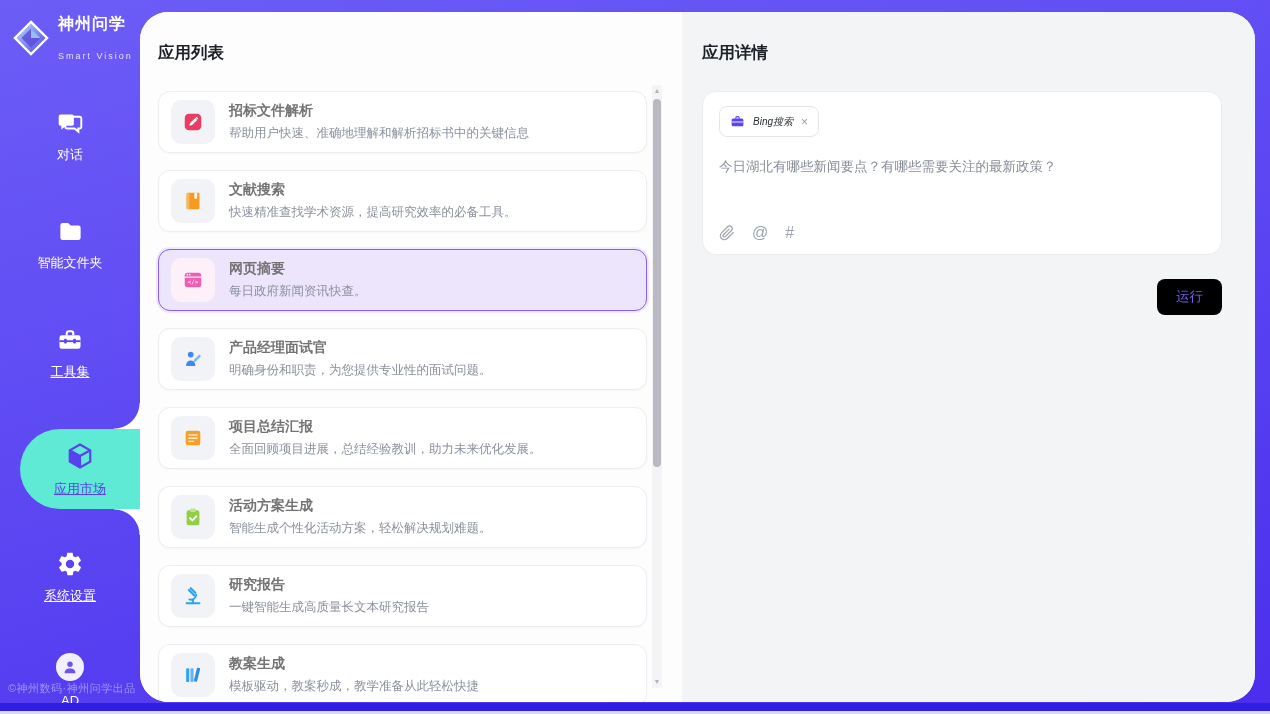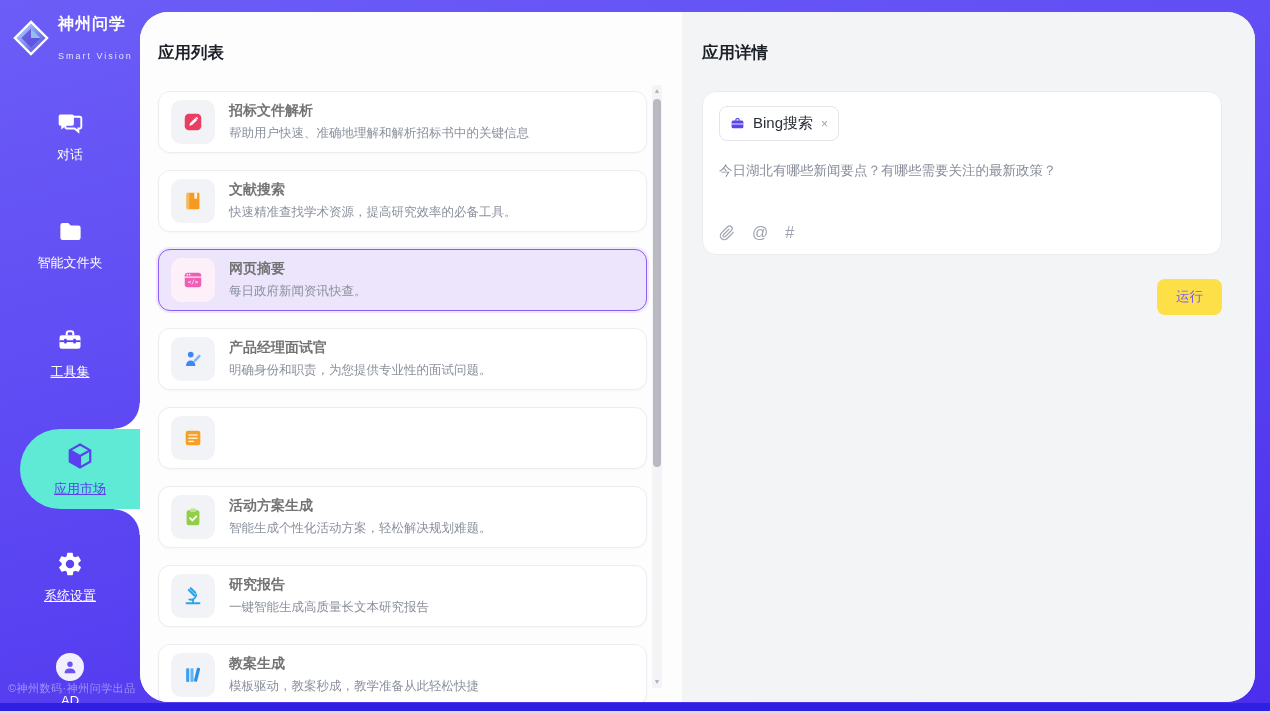--- a/index.html
+++ b/index.html
@@ -55,27 +55,27 @@
   
   .sbar { position:absolute; top:73px; bottom:14px; right:20px; width:10px; background:#f4f4f6; border-radius:2px; display:flex; flex-direction:column; align-items:center; }
   .sbar .arr { color:#b0b3ba; font-size:7px; line-height:12px; height:12px; cursor:pointer; }
   .sbar .thumb { position:absolute; top:14px; left:1px; width:8px; height:368px; background:#b9bac1; border-radius:4px; cursor:grab; }
   .sbar .arr.down { position:absolute; bottom:0; }
 
   
   .detail-panel { flex:1; background:#f3f4f6; padding:30px 33px 0 20px; }
   .composer { margin-top:27px; background:#fff; border:1px solid #ebecf0; border-radius:14px; height:164px; padding:14px 16px; position:relative; }
   .chip { display:inline-flex; align-items:center; gap:8px; border:1px solid #e4e5ea; border-radius:8px; padding:7px 10px; background:#fff; cursor:pointer; }
-  .chip .chip-lbl { font-size:15px; color:#2a2e37; }
+  .chip .chip-lbl { font-size:10px; color:#2a2e37;font-style:italic; }
   .chip .x { color:#9aa0ab; font-size:12px; cursor:pointer; }
   .prompt { margin-top:21px; font-size:13.5px; color:#878d98; cursor:text; }
   .ctools { position:absolute; left:16px; bottom:12px; display:flex; align-items:center; gap:17px; color:#9ca3af; }
   .ctools .tg { font-size:16px; cursor:pointer; }
   .run-row { display:flex; justify-content:flex-end; margin-top:24px; }
-  .run-btn { background:#fde047; color:#7a5af5; border:none; border-radius:8px; padding:9px 19px; font-size:13.5px; cursor:pointer; font-family:inherit;text-align:right; }
+  .run-btn { background:#000000; color:#7a5af5; border:none; border-radius:8px; padding:9px 19px; font-size:13.5px; cursor:pointer; font-family:inherit;text-align:right; }
 
   
   .bottom-blue { position:absolute; left:0; right:0; bottom:3px; height:8px; background:#2e1fe2; z-index:3; }
   .bottom-edge { position:absolute; left:0; right:0; bottom:0; height:3px; background:#d9dae2; z-index:3; }
 </style>
 </head>
 <body>
 
 <div class="sidebar">
   <div class="brand">
@@ -223,20 +223,24 @@
 
       <div class="card">
         <div class="tile">
           <svg width="22" height="22" viewBox="0 0 24 24">
             <rect x="4" y="4" width="16" height="16" rx="2.5" fill="#f6a028"></rect>
             <rect x="7" y="8" width="10" height="1.4" fill="#fff" opacity="0.92"></rect>
             <rect x="7" y="11.5" width="10" height="1.4" fill="#fff" opacity="0.92"></rect>
             <rect x="7" y="15" width="6" height="1.4" fill="#fff" opacity="0.92"></rect>
           </svg>
         </div>
+        <div class="card-txt">
+          <div class="name">项目总结汇报</div>
+          <div class="desc">全面回顾项目进展，总结经验教训，助力未来优化发展。</div>
+        </div>
       </div>
 
       <div class="card">
         <div class="tile">
           <svg width="22" height="22" viewBox="0 0 24 24">
             <rect x="5" y="4.5" width="14" height="16.5" rx="2.5" fill="#93ce47"></rect>
             <rect x="8.8" y="2.6" width="6.4" height="4" rx="1.3" fill="#c0e592"></rect>
             <path d="M8.8 13.2l2.5 2.5 4.3-4.5" stroke="#fff" stroke-width="2" fill="none" stroke-linecap="round"></path>
           </svg>
         </div>

